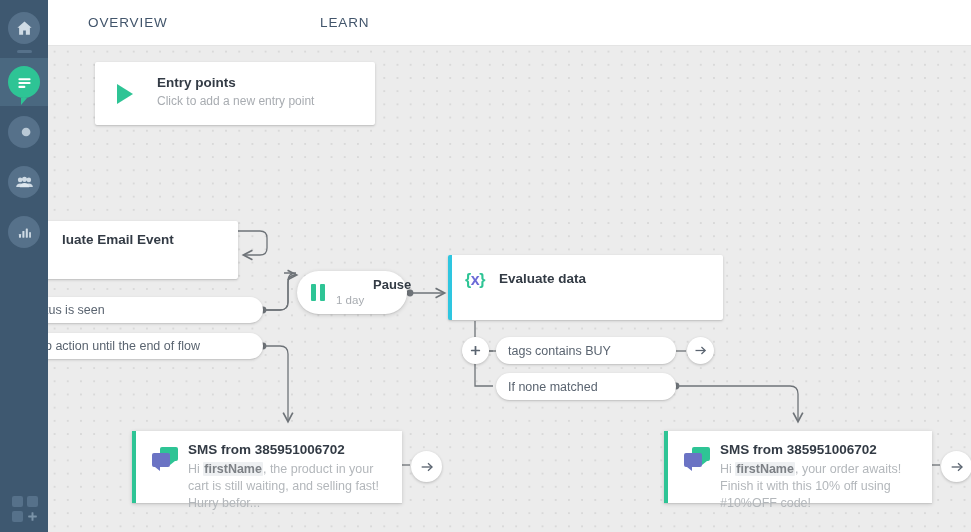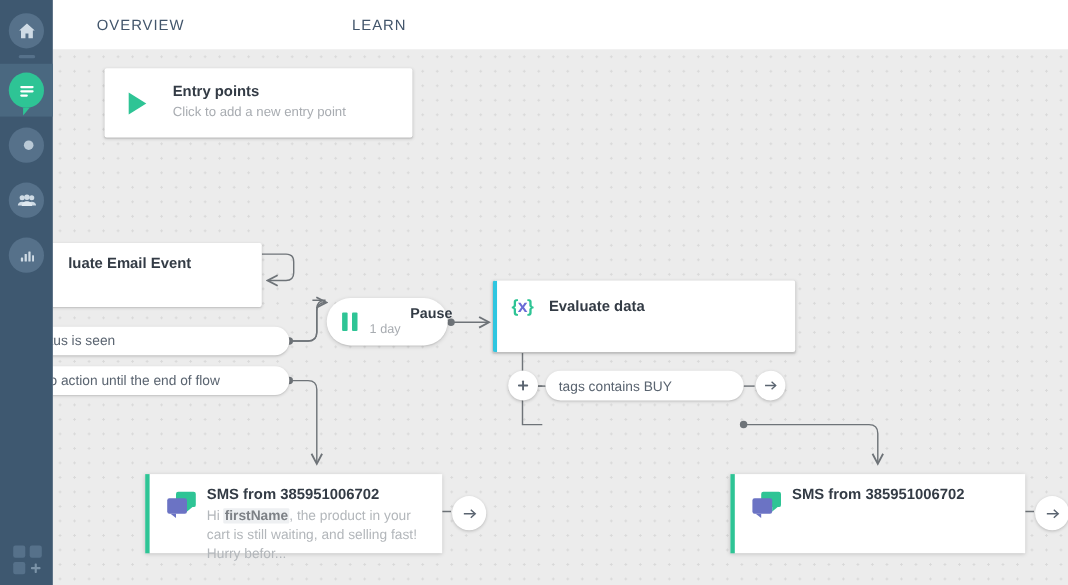--- a/index.html
+++ b/index.html
@@ -409,20 +409,21 @@
   </div>
 
   <div class="round-btn" id="plus-btn">
     <svg width="13" height="13" viewBox="0 0 24 24" fill="#5a6470">
       <rect x="10.4" y="3.5" width="3.2" height="17" rx="1.3"></rect>
       <rect x="3.5" y="10.4" width="17" height="3.2" rx="1.3"></rect>
     </svg>
   </div>
 
   <div class="pill" id="pill-buy">tags contains BUY</div>
+  <div class="pill" id="pill-nomatch">If none matched</div>
 
   <div class="round-btn" id="arr-buy">
     <svg width="15" height="15" viewBox="0 0 24 24" fill="none" stroke="#5a6470" stroke-width="2">
       <path d="M4 12h15"></path>
         <path d="M13.5 6.5 19.5 12l-6 5.5"></path>
     </svg>
   </div>
 
   <div class="sms-card" id="sms-left">
     <div class="sms-icon">
@@ -438,20 +439,21 @@
         <path d="M13.5 6.5 19.5 12l-6 5.5"></path>
     </svg>
   </div>
 
   <div class="sms-card" id="sms-right">
     <div class="sms-icon">
       <div class="sms-bub-back"></div>
       <div class="sms-bub-front"></div>
     </div>
     <div class="sms-title">SMS from 385951006702</div>
+    <div class="sms-body"><span>Hi </span><span class="token">firstName</span><span>, your order awaits! Finish it with this 10% off using #10%OFF code!</span></div>
   </div>
   <div class="round-btn lg" id="arr-sms-r">
     <svg width="16" height="16" viewBox="0 0 24 24" fill="none" stroke="#5a6470" stroke-width="2">
       <path d="M4 12h15"></path>
         <path d="M13.5 6.5 19.5 12l-6 5.5"></path>
     </svg>
   </div>
 
 </div>
 

